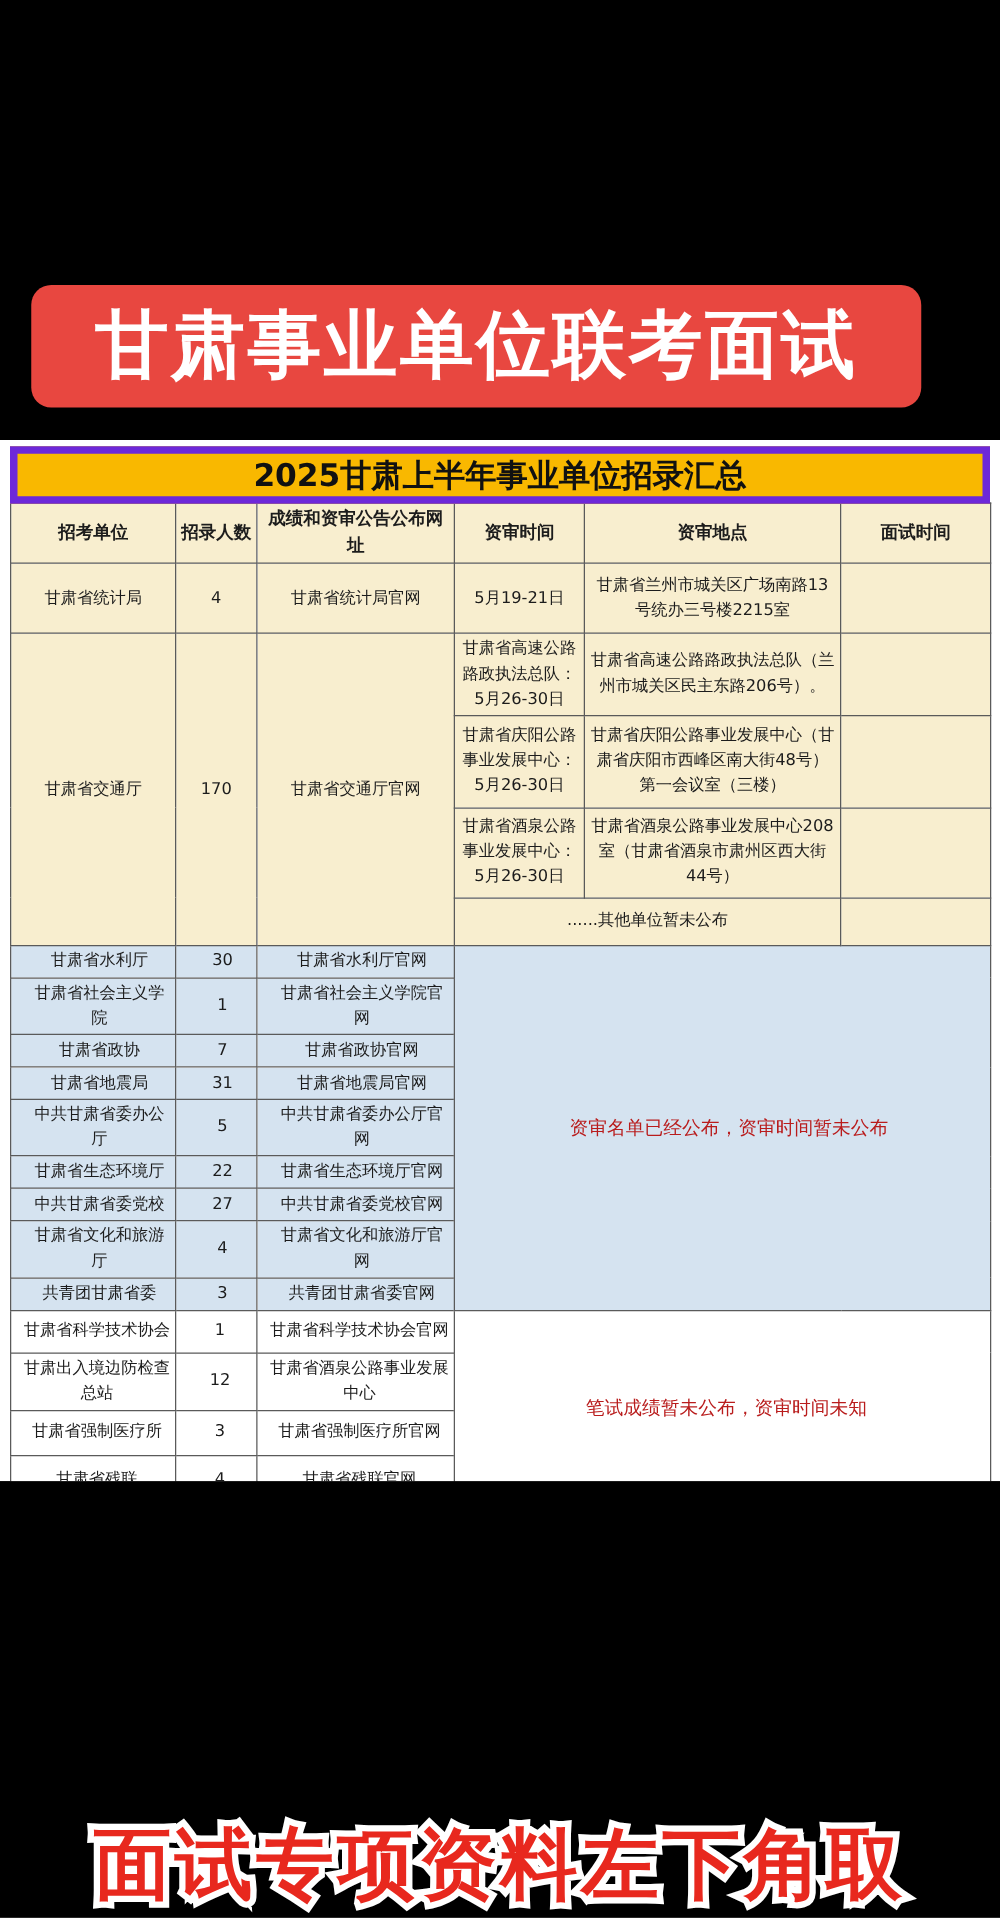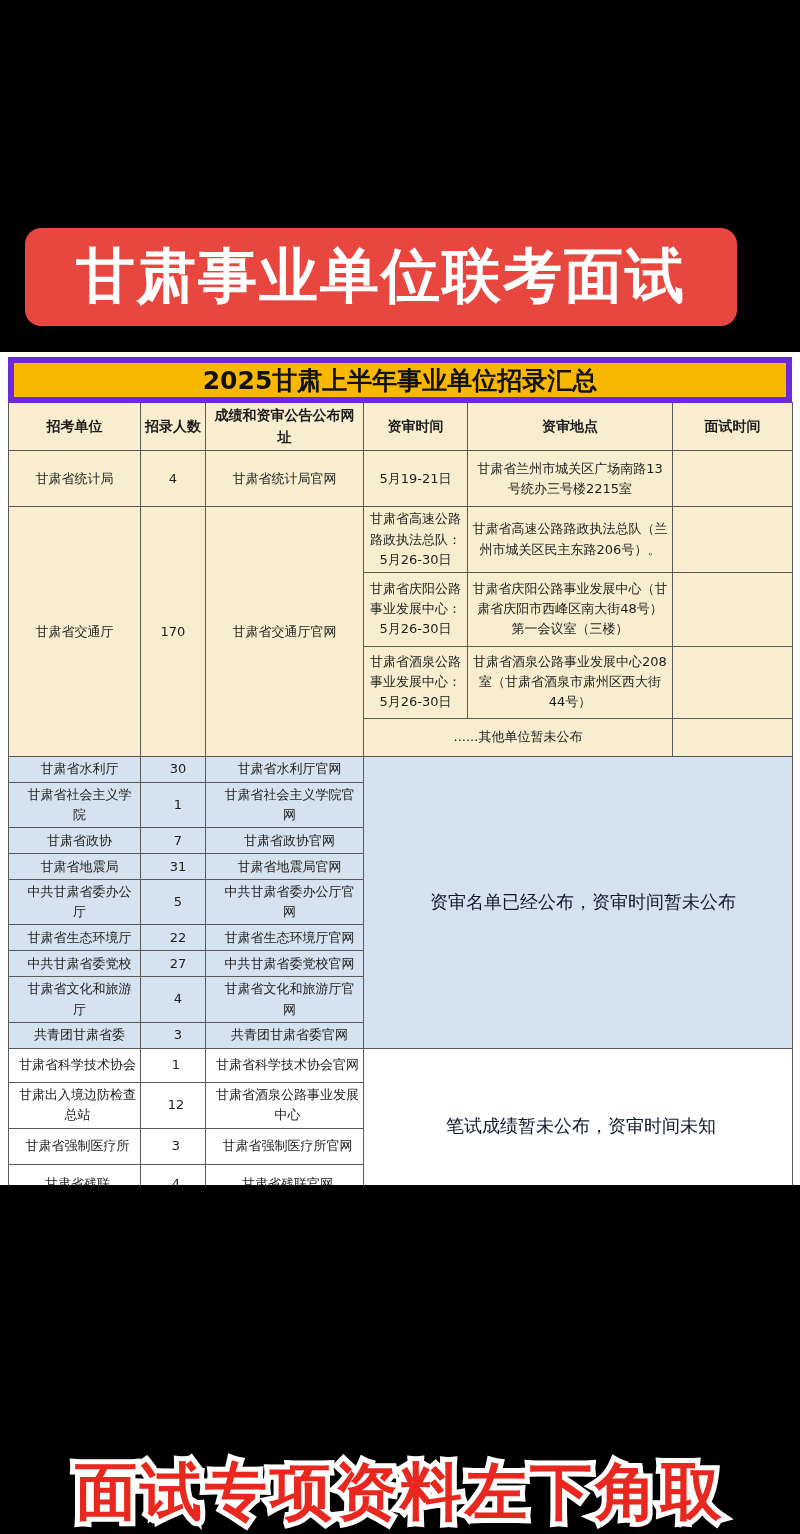--- a/index.html
+++ b/index.html
@@ -62,21 +62,21 @@
     overflow: hidden;
   }
   .grid th { font-size: 14px; font-weight: bold; background: #F8EECF; height: 44px; }
   tr.cream td { background: #F8EECF; }
   tr.blue  td { background: #D5E3F0; }
   tr.whitebg td { background: #fff; padding-left: 10px; }
   .h56 { height: 56px; } .h60 { height: 60px; } .h74 { height: 74px; }
   .h72 { height: 72px; } .h38 { height: 38px; }
   tr.blue td { height: 26px; padding-left: 14px; }
   .h34 { height: 34px; } .h46 { height: 46px; } .h36 { height: 36px; } .h40 { height: 40px; }
-  td.note { font-size: 18px; color: #0f172a; }
+  td.note { font-size: 15px; color: #b91c1c; }
   tr.total-row td {
     height: 40px; background: #fff;
     color: #F50F00; font-weight: bold; font-size: 14.5px;
   }
 
   
   .bottom { height: 349px; background: #000; display: flex; justify-content: center; align-items: flex-end; padding-top: 26px; }
   .slogan-inner { position: relative; }
   .slogan-back, .slogan-front {
     font-size: 62px; font-weight: 800; white-space: nowrap; letter-spacing: 3px;

